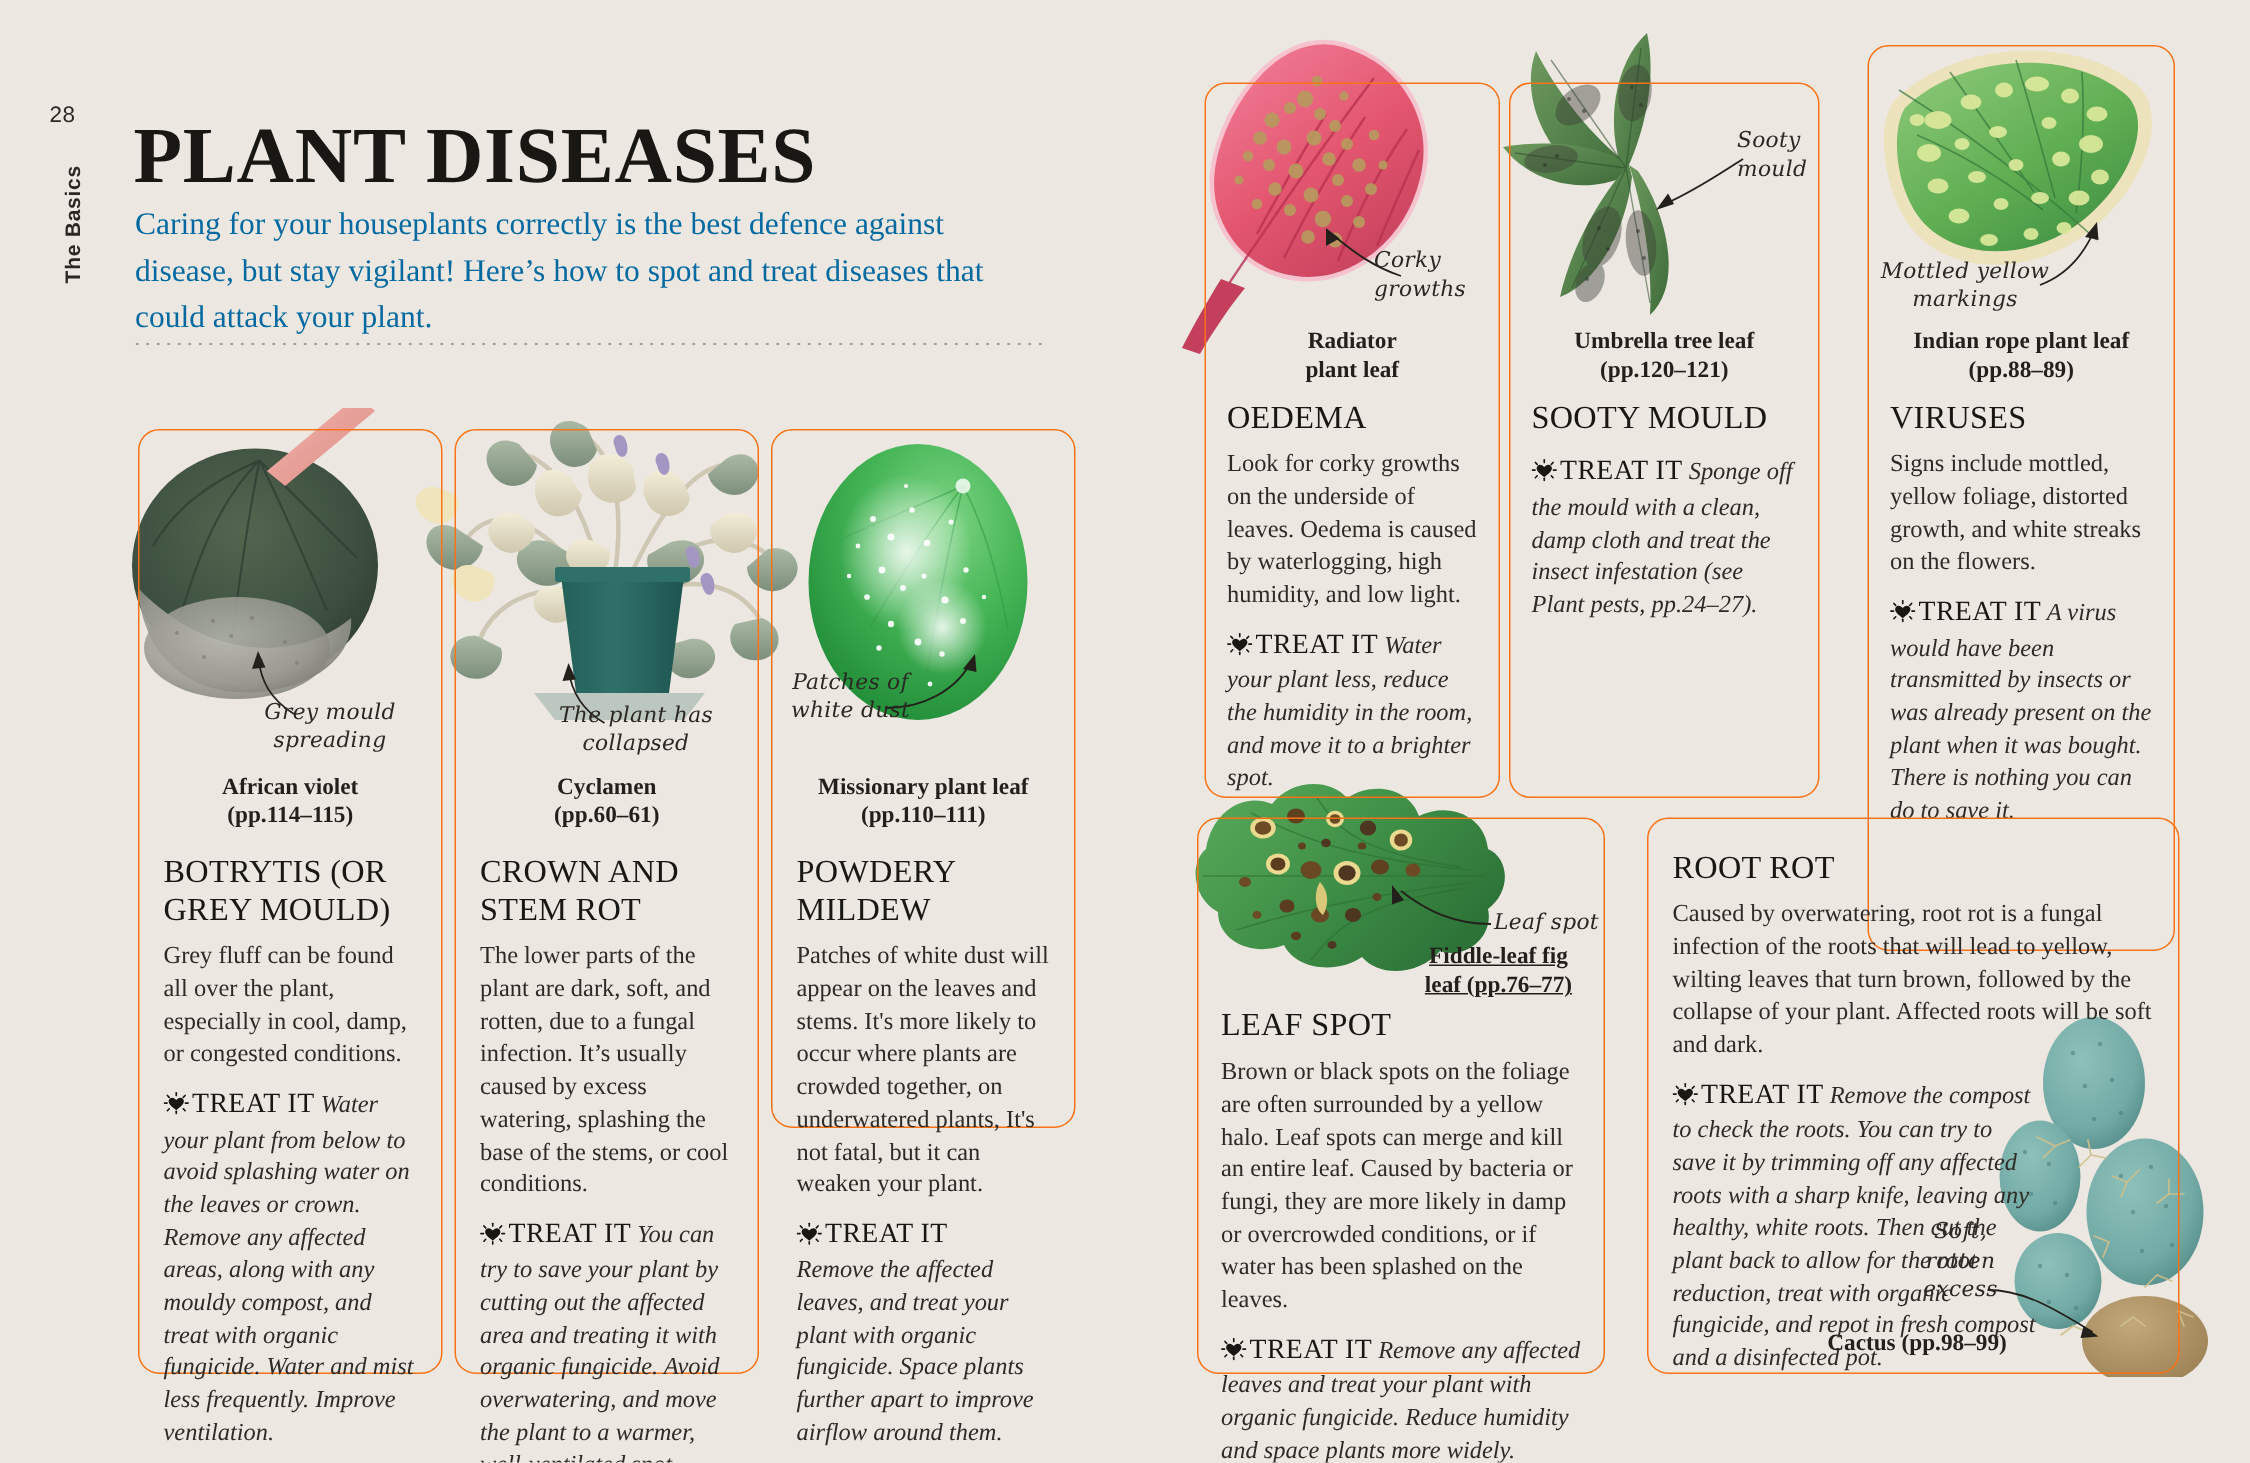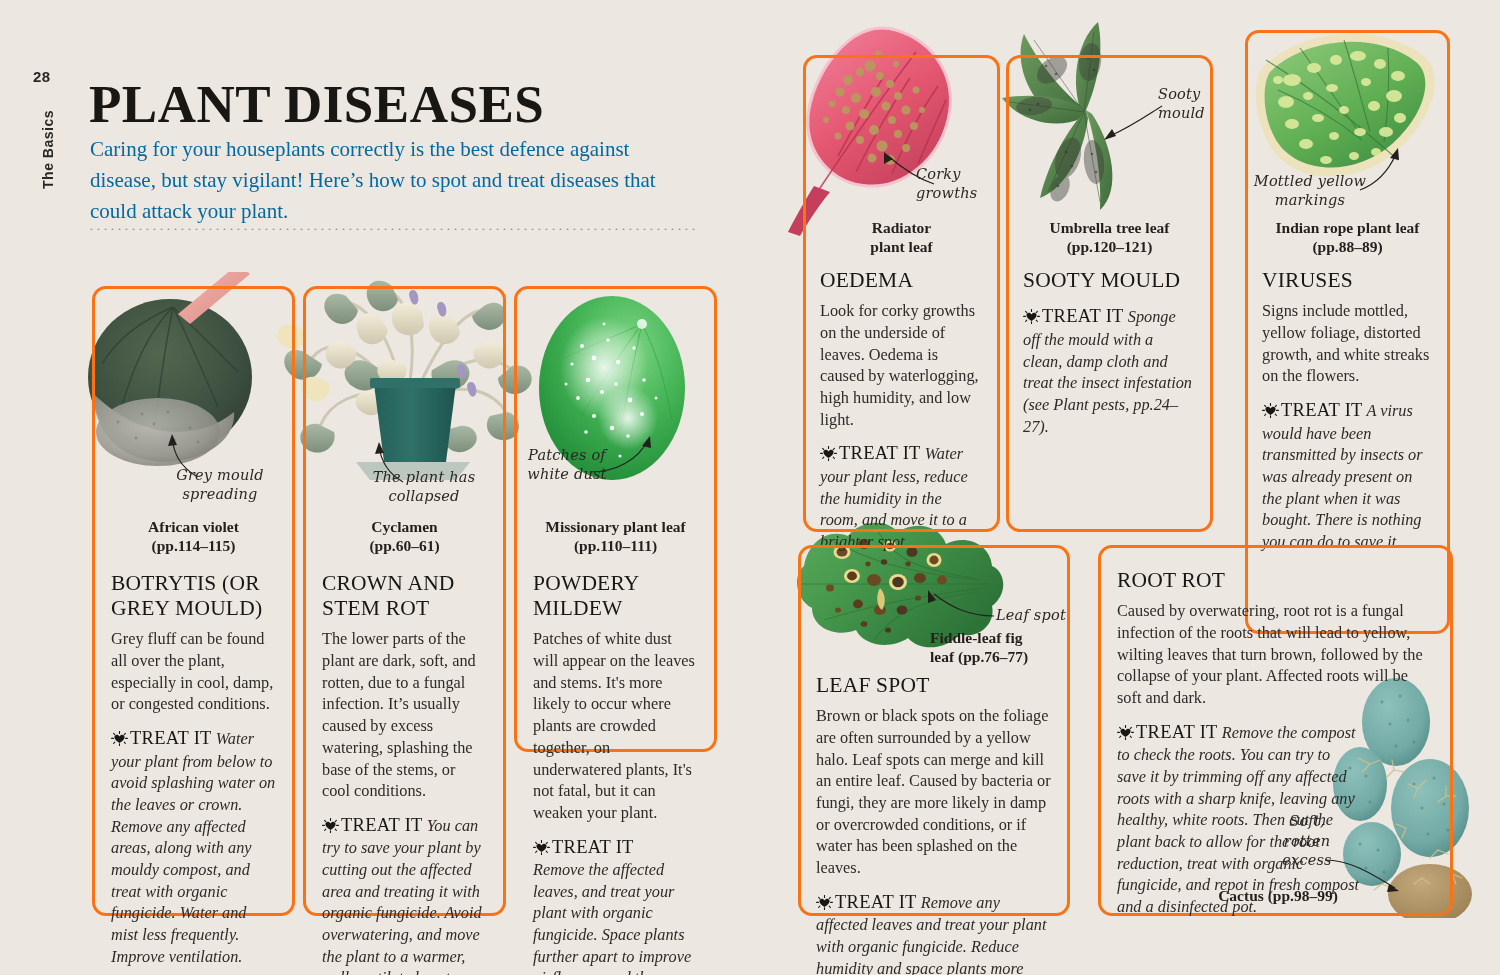--- a/index.html
+++ b/index.html
@@ -8,21 +8,21 @@
     background:#ece7e1;
     font-family:"Liberation Serif",serif;
     color:#24211e;
   }
   .page{position:relative;width:1500px;height:975px;}
 
   
   .folio{
     position:absolute;left:33px;top:68px;
     font-family:"Liberation Sans",sans-serif;
-    font-size:15px;font-weight:700;color:#2b2723;letter-spacing:.3px;
+    font-size:15px;font-weight:400;color:#2b2723;letter-spacing:.3px;
   }
   .section-tab{
     position:absolute;left:40px;top:110px;
     font-family:"Liberation Sans",sans-serif;
     font-size:14px;font-weight:700;color:#2b2723;
     writing-mode:vertical-rl;transform:rotate(180deg);
     letter-spacing:.5px;
   }
   .page-title{
     position:absolute;left:89px;top:38px;
@@ -36,21 +36,21 @@
   }
   .dotrule{
     position:absolute;left:88px;top:228px;width:610px;height:2px;
     background-image:radial-gradient(circle,#a89e8d 0.9px,transparent 1.1px);
     background-size:7px 3px;background-repeat:repeat-x;
   }
 
   
   .card{
     position:absolute;
-    border:3px solid #f97316;
+    border:1px solid #f97316;
     border-radius:14px;
     box-sizing:border-box;
     background:transparent;
   }
 
   
   #card-botrytis{left:92px;top:286px;width:203px;height:630px;}
   #card-crownrot{left:303px;top:286px;width:203px;height:630px;padding-left:25px;}
   #card-mildew{left:514px;top:286px;width:203px;height:466px;}
 
@@ -689,21 +689,21 @@
   <div class="caption" style="position:absolute;left:1008px;top:218px;width:203px;">
     <span>Umbrella  tree leaf</span><br>
     <span>(pp.120–121)</span>
   </div>
 
   <div class="caption" style="position:absolute;left:1247px;top:218px;width:201px;">
     <span>Indian rope plant leaf</span><br>
     <span>(pp.88–89)</span>
   </div>
 
-  <div class="caption" style="position:absolute;left:930px;top:628px;width:138px;text-align:left;">
+  <div class="caption" style="position:absolute;left:930px;top:628px;width:138px;text-align:center;text-decoration:underline;">
     <span>Fiddle-leaf fig</span><br>
     <span>leaf (pp.76–77)</span>
   </div>
 
   <div class="caption" style="position:absolute;left:1188px;top:886px;width:180px;text-align:center;">Cactus (pp.98–99)</div>
 
   <div class="card" id="card-oedema">
     <div class="card-inner" style="padding:210px 14px 0 14px;">
       <h2 class="disease-title">OEDEMA</h2>
       <p class="body-text">Look for corky growths on the underside of leaves. Oedema is caused by waterlogging, high humidity, and low light.</p>

